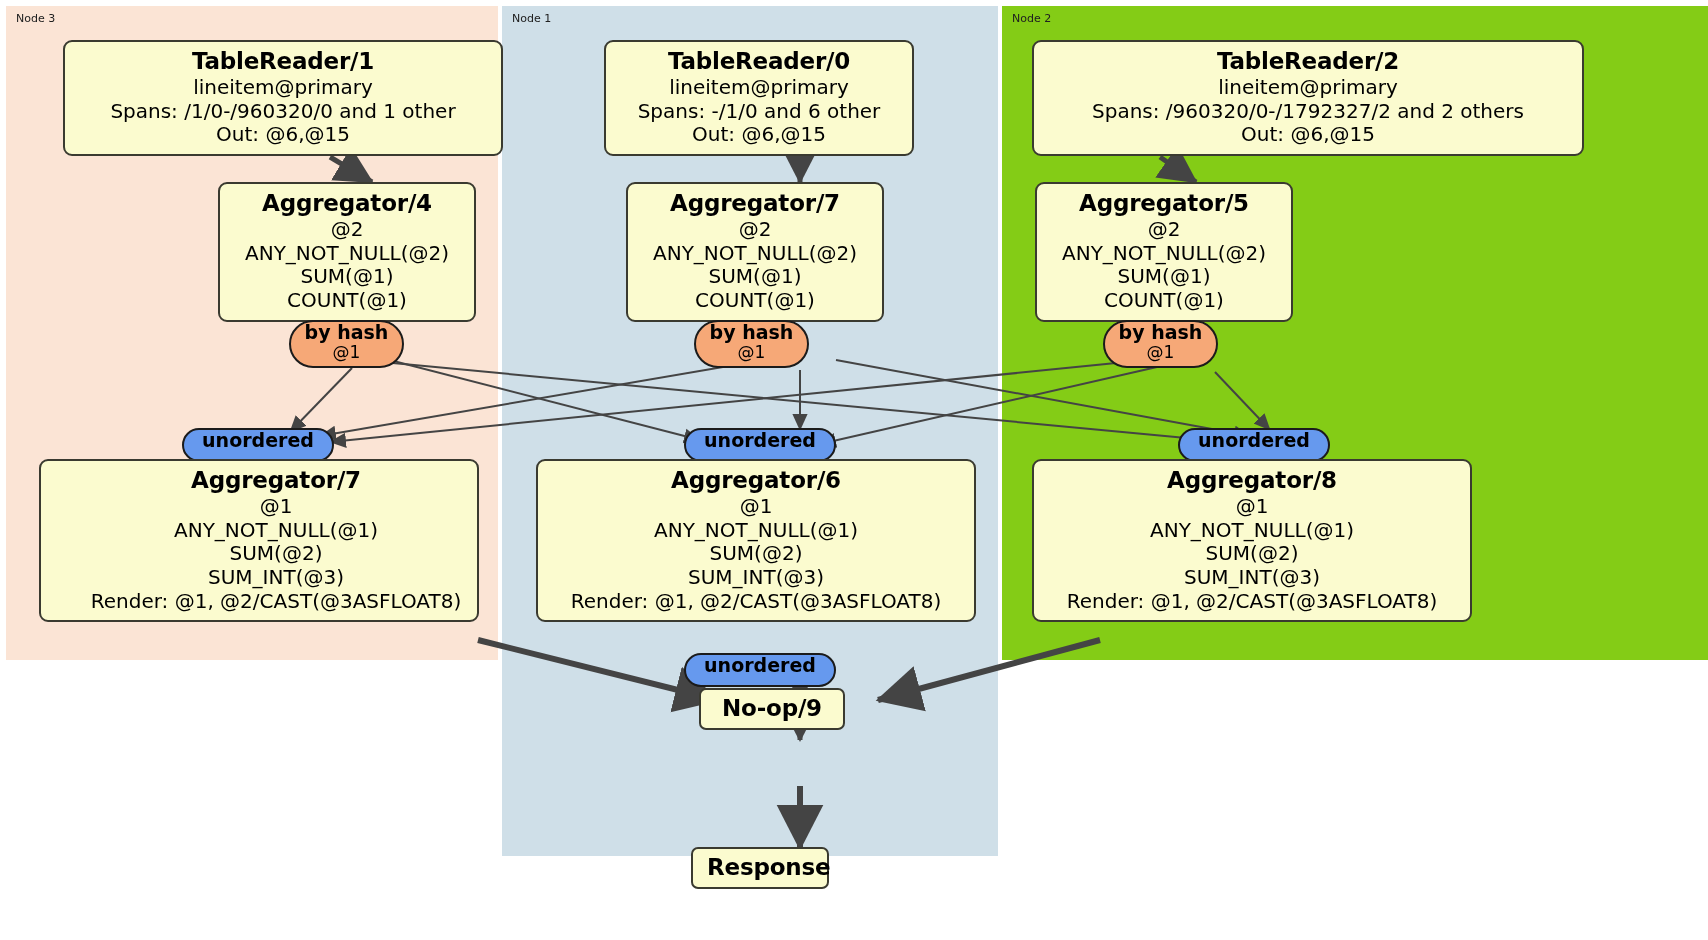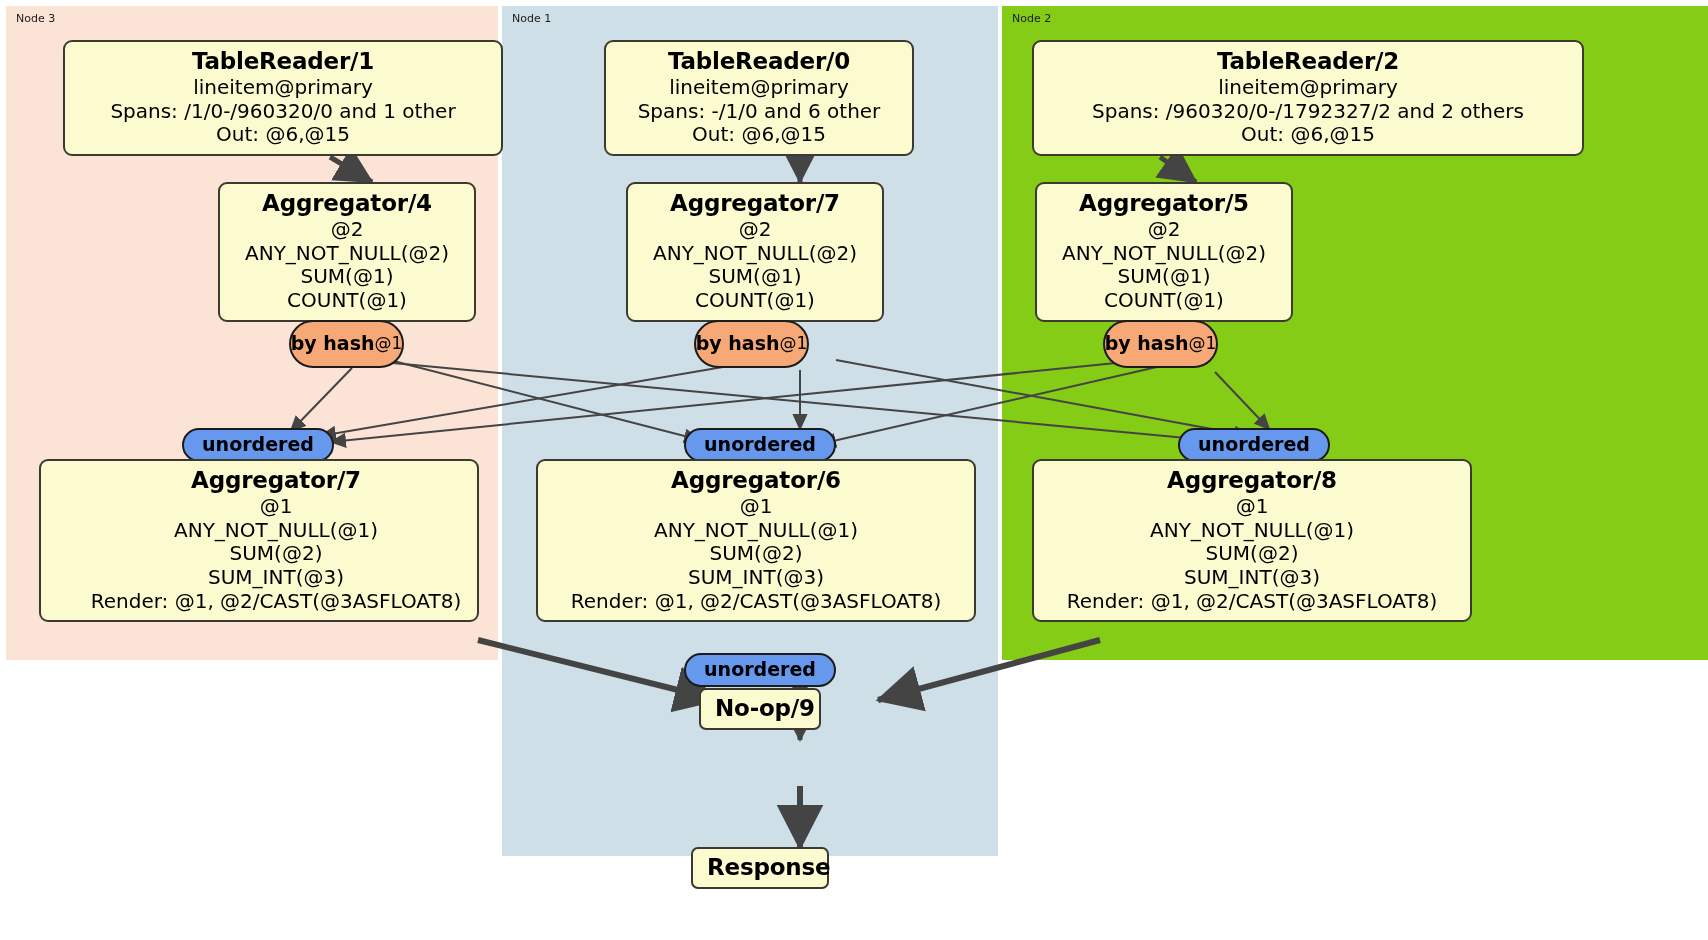--- a/index.html
+++ b/index.html
@@ -73,23 +73,23 @@
 
   
   .pill {
     position: absolute;
     box-sizing: border-box;
     border: 2px solid #1b1b1b;
     border-radius: 999px;
     text-align: center;
     color: #000;
     display: flex;
-    flex-direction: row;
+    flex-direction: column;
     align-items: center;
-    justify-content: center;
+    justify-content: flex-start;
     line-height: 1.12;
   }
   .pill.hash {
     background: #f6a877;
   }
   .pill.unordered {
     background: #6699ee;
   }
   .pill-label {
     font-weight: bold;
@@ -258,21 +258,21 @@
     <div class="proc-line">ANY_NOT_NULL(@1)</div>
     <div class="proc-line">SUM(@2)</div>
     <div class="proc-line">SUM_INT(@3)</div>
     <div class="proc-line">Render: @1, @2/CAST(@3ASFLOAT8)</div>
   </div>
 
   <div class="pill unordered" style="left:684px; top:653px; width:152px; height:34px;">
     <span class="pill-label">unordered</span>
   </div>
 
-  <div class="proc-box compact" style="left:699px; top:688px; width:122px;">
+  <div class="proc-box compact" style="left:699px; top:688px; width:146px;">
     <div class="proc-title">No-op/9</div>
   </div>
 
   <div class="proc-box compact" style="left:691px; top:847px; width:138px;">
     <div class="proc-title">Response</div>
   </div>
 
 </div>
 
 </body></html>

